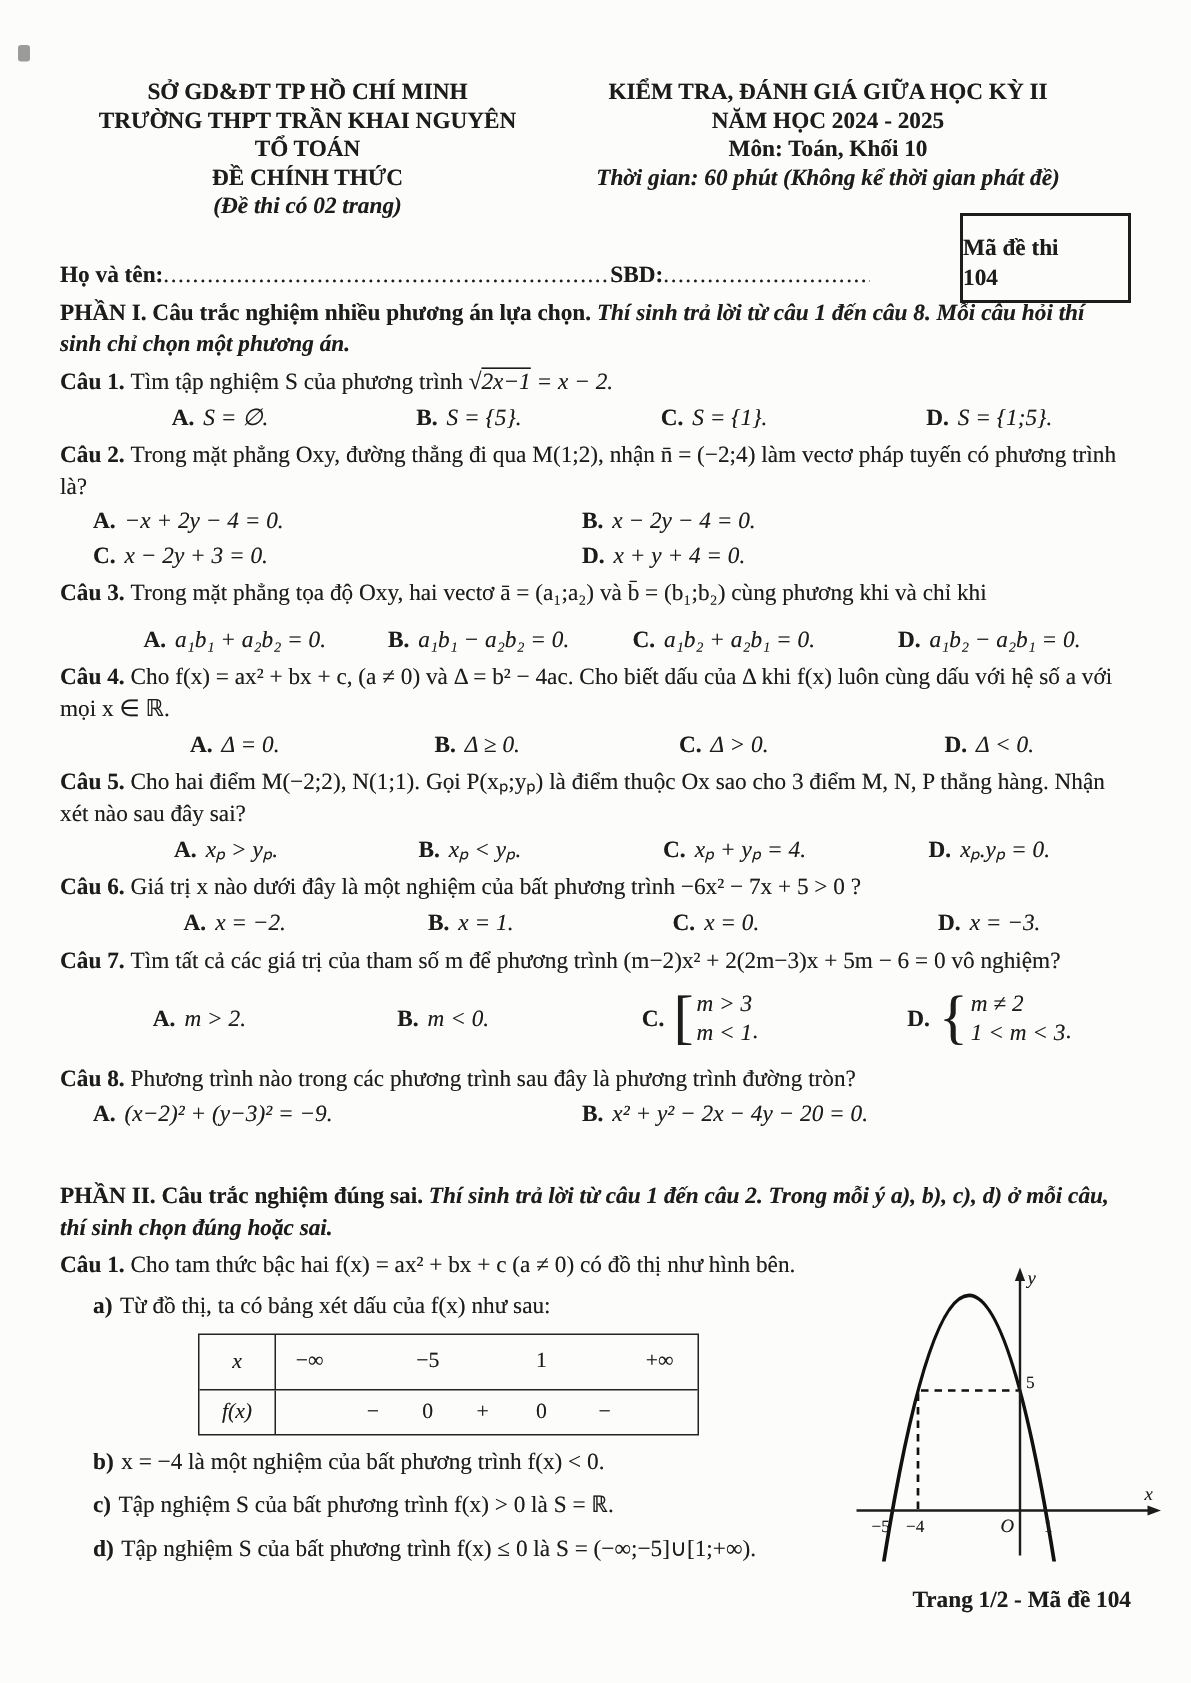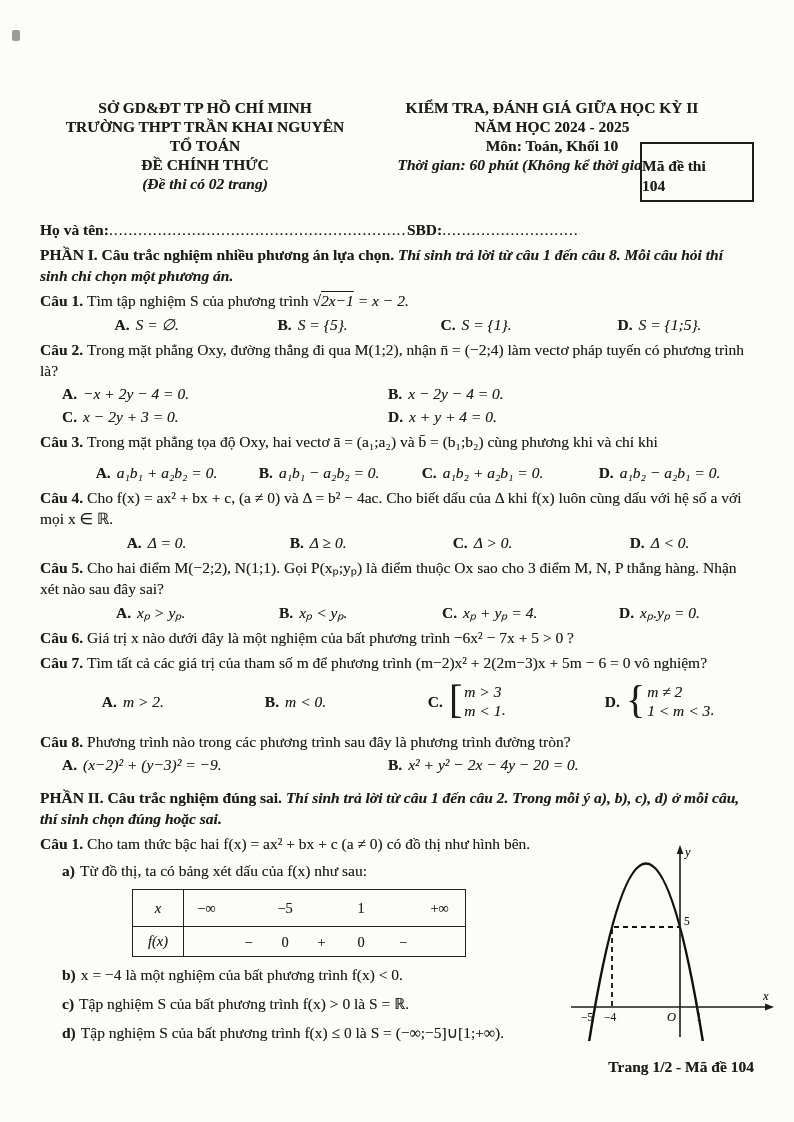--- a/index.html
+++ b/index.html
@@ -5,21 +5,21 @@
   html,body{margin:0;padding:0;background:#d8d8d8;}
   .page{position:relative;width:794px;height:1122px;margin:0 auto;background:#fcfcfa;
         font-family:"Liberation Serif",serif;color:#1c1c1c;font-size:15.5px;line-height:21px;
         overflow:hidden;text-shadow:0 0 .4px rgba(20,20,20,.45);}
   .b{font-weight:bold;}
   .bi{font-weight:bold;font-style:italic;}
   .math{font-style:italic;}
   .u{}
   .smudge{position:absolute;left:12px;top:30px;width:8px;height:11px;background:#4a4a4a;opacity:.55;border-radius:2px;}
   
-  .header{display:flex;padding:52px 60px 0 40px;margin-top:46px;}
+  .header{display:flex;padding:52px 60px 0 40px;}
   .h-left{width:330px;text-align:center;font-weight:bold;}
   .h-left div{line-height:19px;}
   .h-right{flex:1;text-align:center;font-weight:bold;}
   .h-right div{line-height:19px;}
   .code-box{position:absolute;top:142px;right:40px;width:110px;border:2.4px solid #1c1c1c;
             text-align:left;font-weight:bold;padding:12px 0 4px;line-height:20px;background:#fcfcfa;}
   .name-line{margin:26px 40px 0 40px;white-space:nowrap;overflow:hidden;}
   .dots{display:inline-block;overflow:hidden;white-space:nowrap;vertical-align:bottom;letter-spacing:1px;}
   .dots.name{width:298px;}
   .dots.sbd{width:138px;}
@@ -144,20 +144,26 @@
       <div class="opts4">
         <span class="opt"><span class="okey">A.</span><span class="math">xₚ &gt; yₚ.</span></span>
         <span class="opt"><span class="okey">B.</span><span class="math">xₚ &lt; yₚ.</span></span>
         <span class="opt"><span class="okey">C.</span><span class="math">xₚ + yₚ = 4.</span></span>
         <span class="opt"><span class="okey">D.</span><span class="math">xₚ.yₚ = 0.</span></span>
       </div>
     </div>
 
     <div>
       <p class="qline"><span class="qlabel">Câu 6.</span><span>Giá trị x nào dưới đây là một nghiệm của bất phương trình −6x² − 7x + 5 &gt; 0 ?</span></p>
+      <div class="opts4">
+        <span class="opt"><span class="okey">A.</span><span class="math">x = −2.</span></span>
+        <span class="opt"><span class="okey">B.</span><span class="math">x = 1.</span></span>
+        <span class="opt"><span class="okey">C.</span><span class="math">x = 0.</span></span>
+        <span class="opt"><span class="okey">D.</span><span class="math">x = −3.</span></span>
+      </div>
     </div>
 
     <div>
       <p class="qline"><span class="qlabel">Câu 7.</span><span>Tìm tất cả các giá trị của tham số m để phương trình (m−2)x² + 2(2m−3)x + 5m − 6 = 0 vô nghiệm?</span></p>
       <div class="opts4 tall">
         <span class="opt">
             <span class="okey">A.</span>
             <span class="math">m &gt; 2.</span>
           </span>
         <span class="opt">

